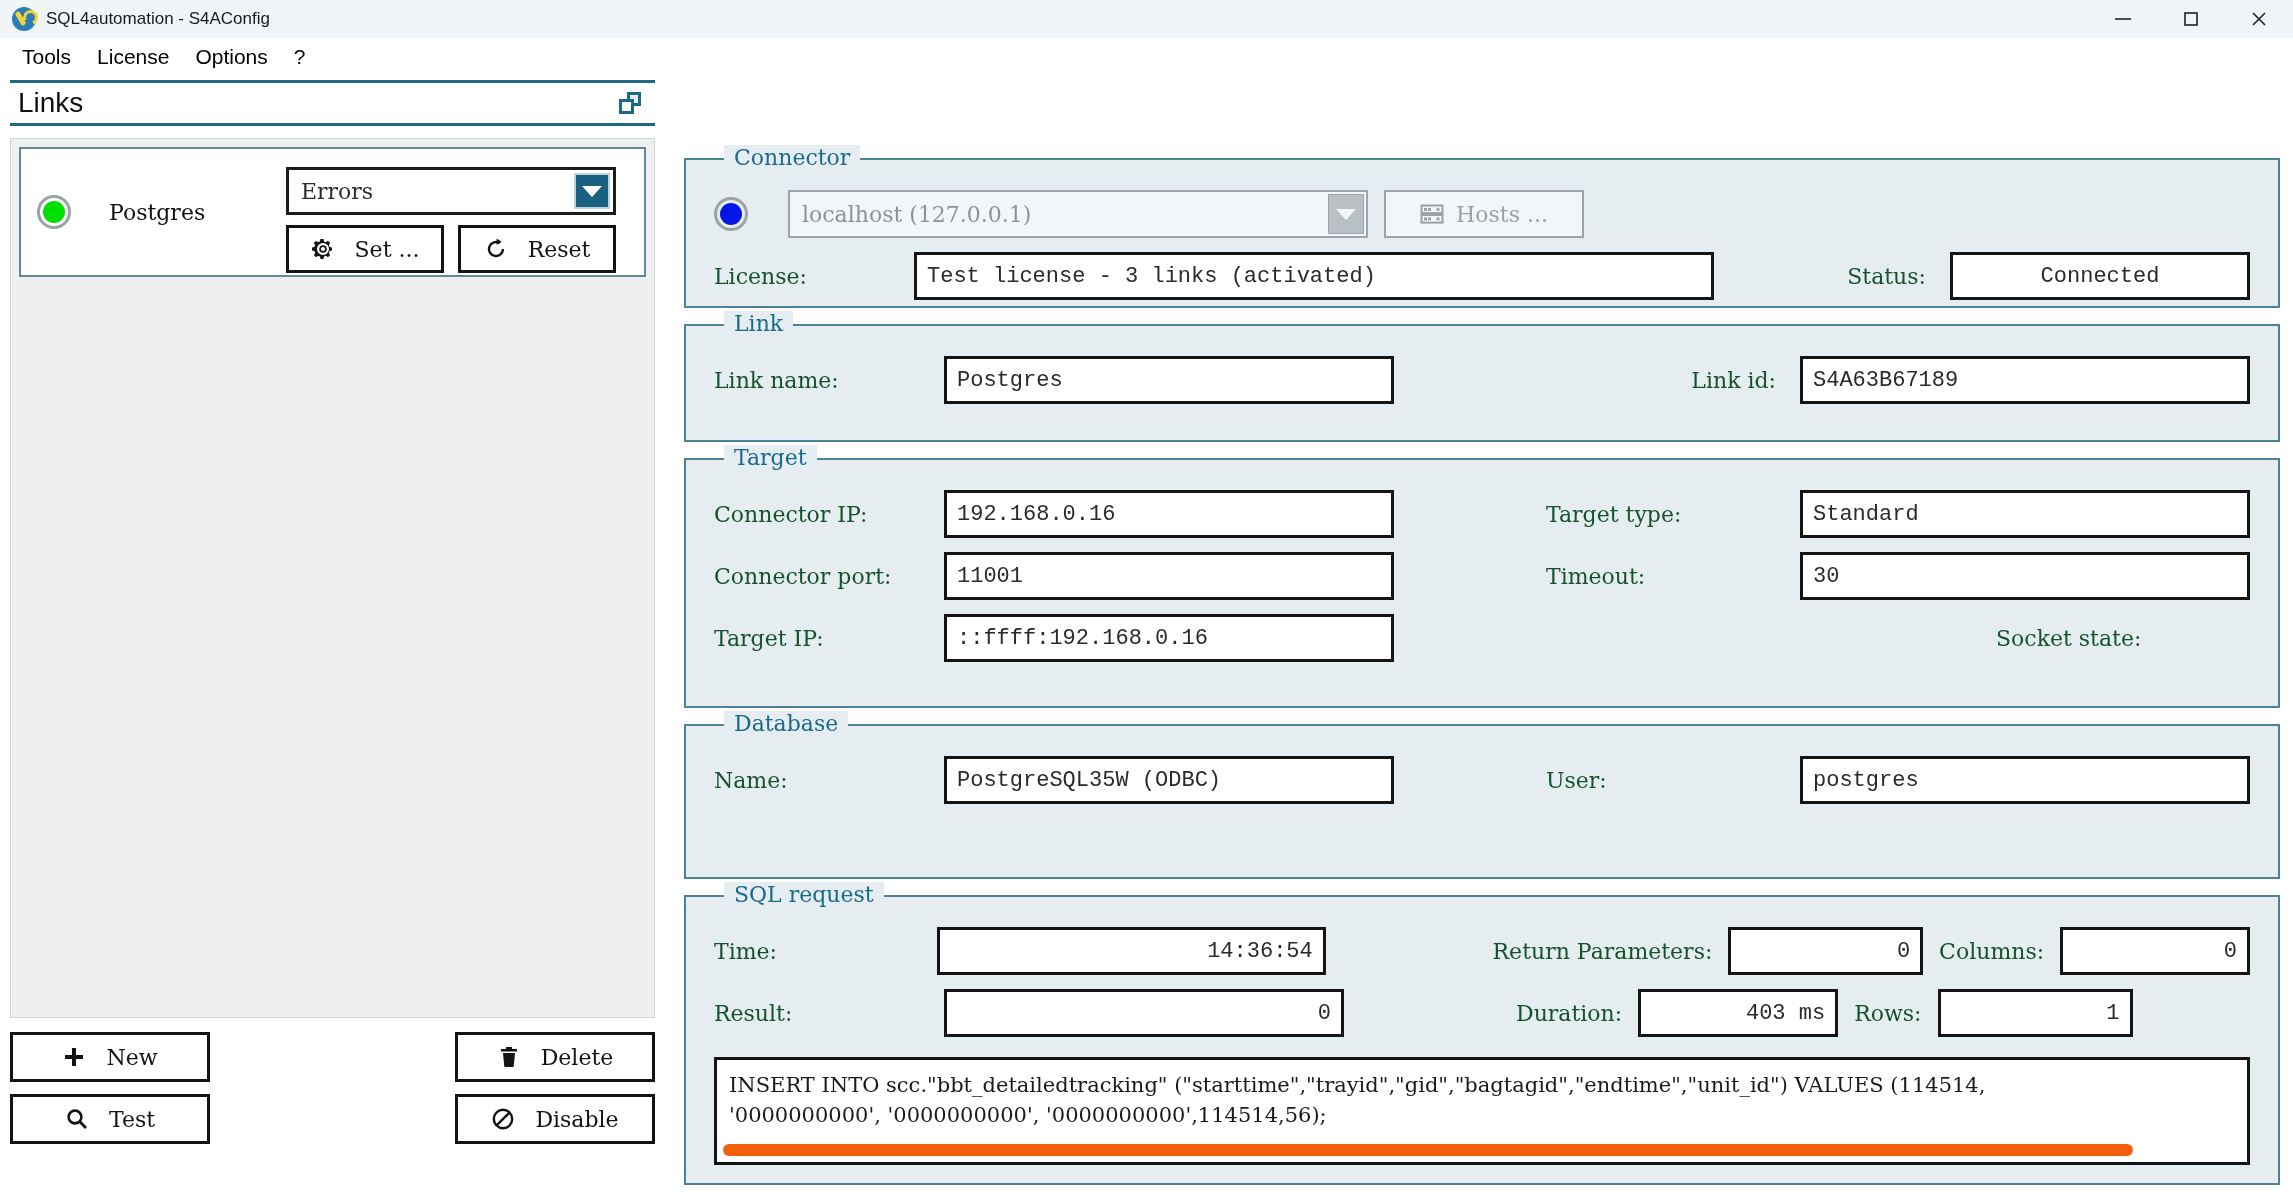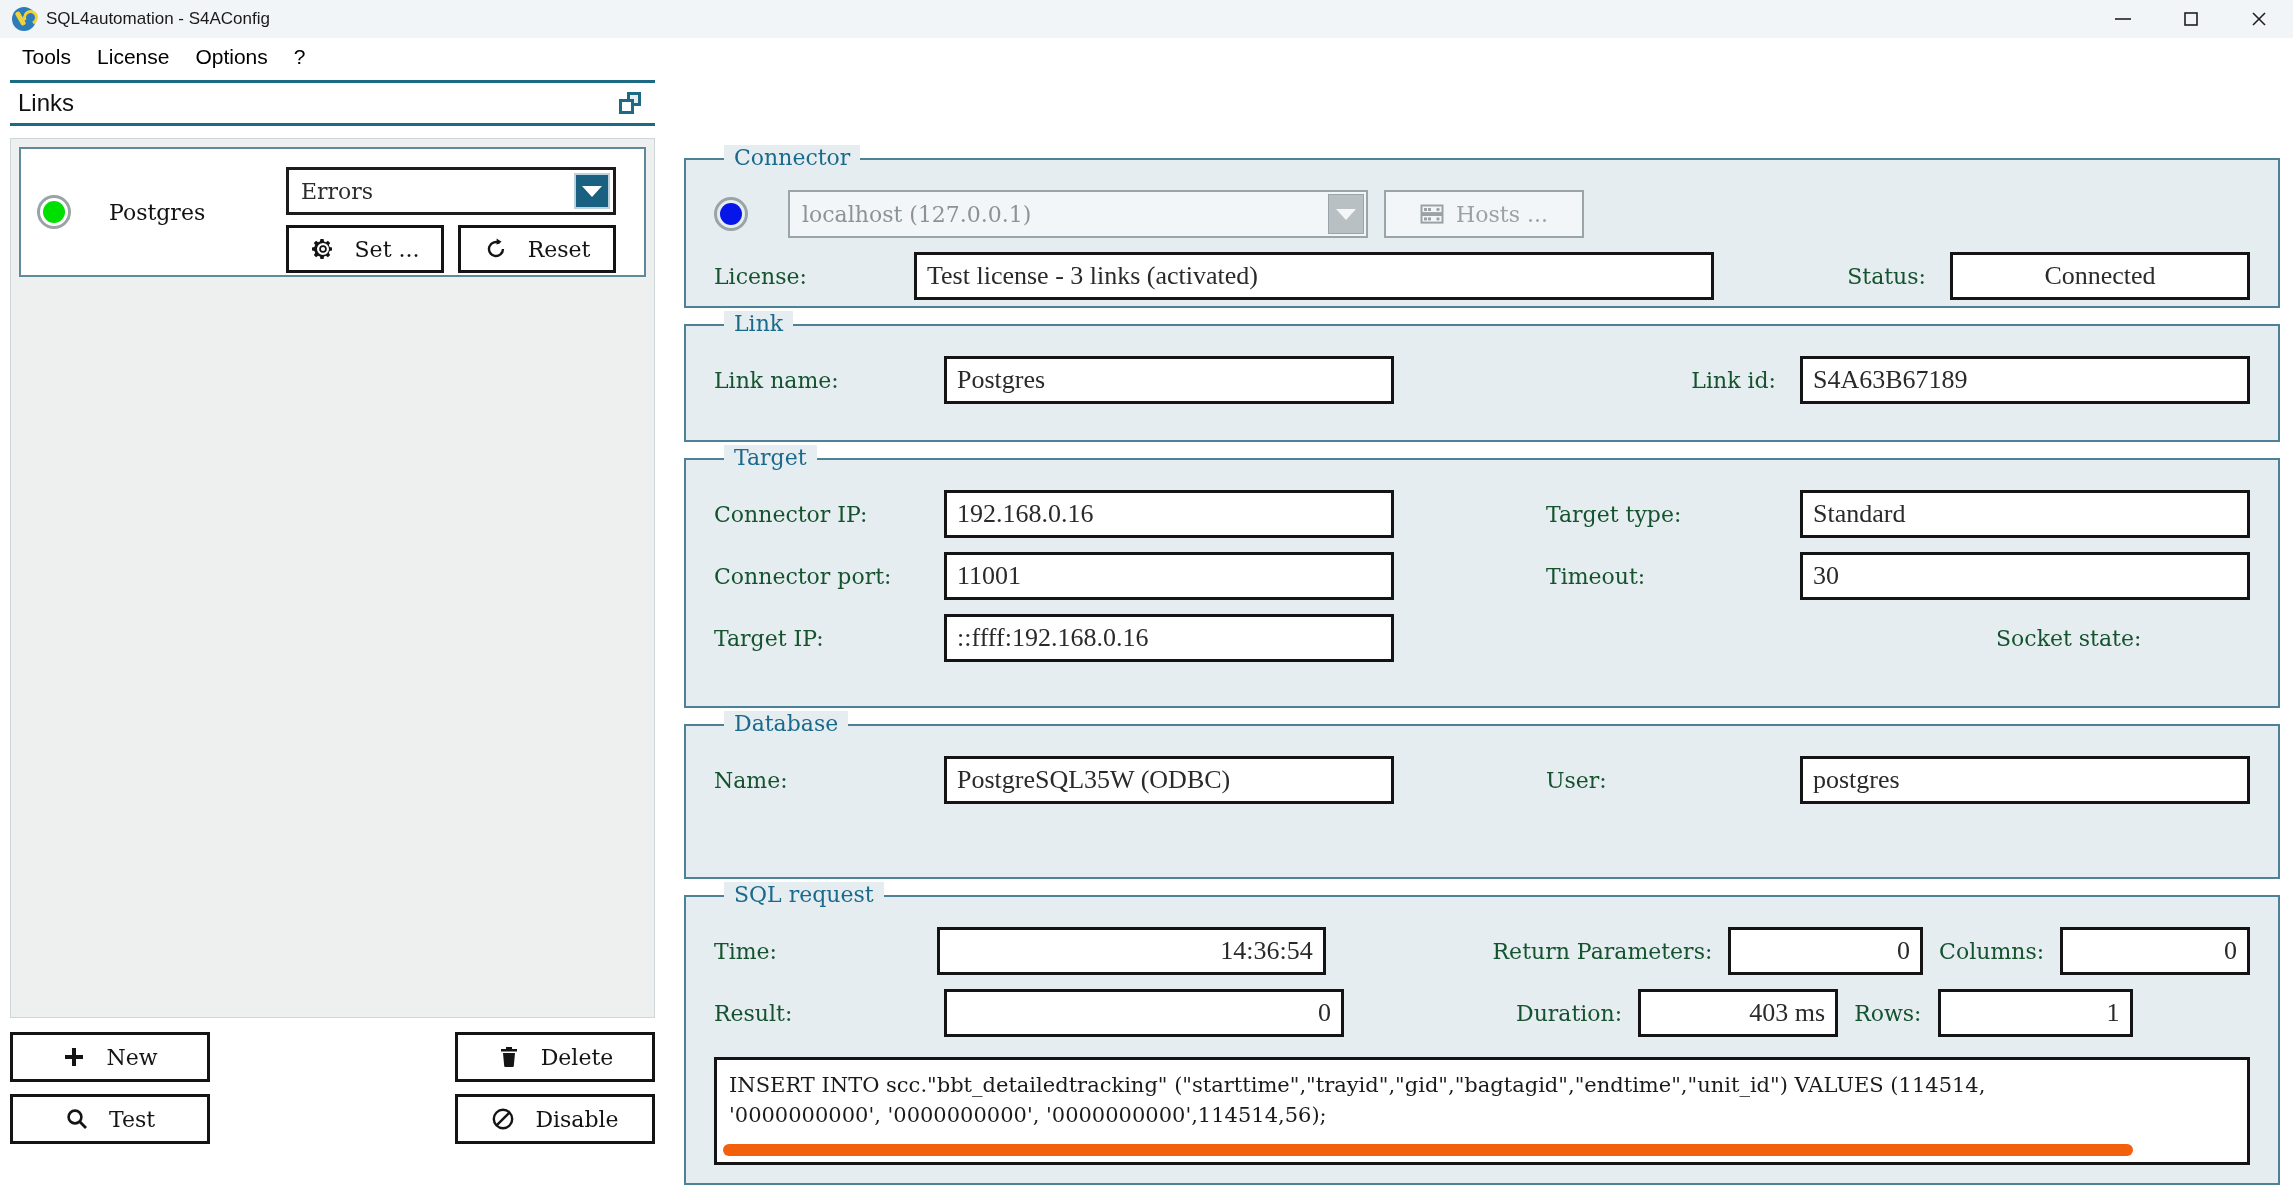--- a/index.html
+++ b/index.html
@@ -91,21 +91,21 @@
     border-top: 3px solid #1d6a85;
     border-bottom: 3px solid #1d6a85;
     display: flex;
     align-items: center;
     justify-content: space-between;
     padding: 0 14px 0 8px;
     background: #fff;
   }
   .dock-title {
     font-family: "Liberation Sans", sans-serif;
-    font-size: 24px;
+    font-size: 28px;
     color: #111;
   }
   .float-icon { width: 22px; height: 22px; position: relative; }
   .float-icon span {
     position: absolute; display: block;
     border: 3px solid #1d6a85;
     background: #e7eef2;
   }
   .float-icon .b1 { right: 0; top: 0; width: 14px; height: 14px; }
   .float-icon .b2 { left: 0; bottom: 0; width: 15px; height: 15px; background:#fff; }
@@ -216,23 +216,23 @@
     font-size: 22px; color: #14532d;
     font-family: "DejaVu Serif", serif;
     white-space: nowrap;
   }
   .fld {
     border: 3px solid #141414;
     background: #ffffff;
     height: 48px;
     display: flex; align-items: center;
     padding: 0 10px;
-    font-size: 26px;
+    font-size: 22px;
     color: #2a2a2a;
-    font-family: Liberation Serif, serif;
+    font-family: Liberation Mono, monospace;
     overflow: hidden;
     white-space: nowrap;
   }
   .fld.right { justify-content: flex-end; }
 
   
   .conn-row1 { display: flex; align-items: center; }
   .conn-combo {
     width: 580px; height: 48px;
     border: 2px solid #9aa4a9;

